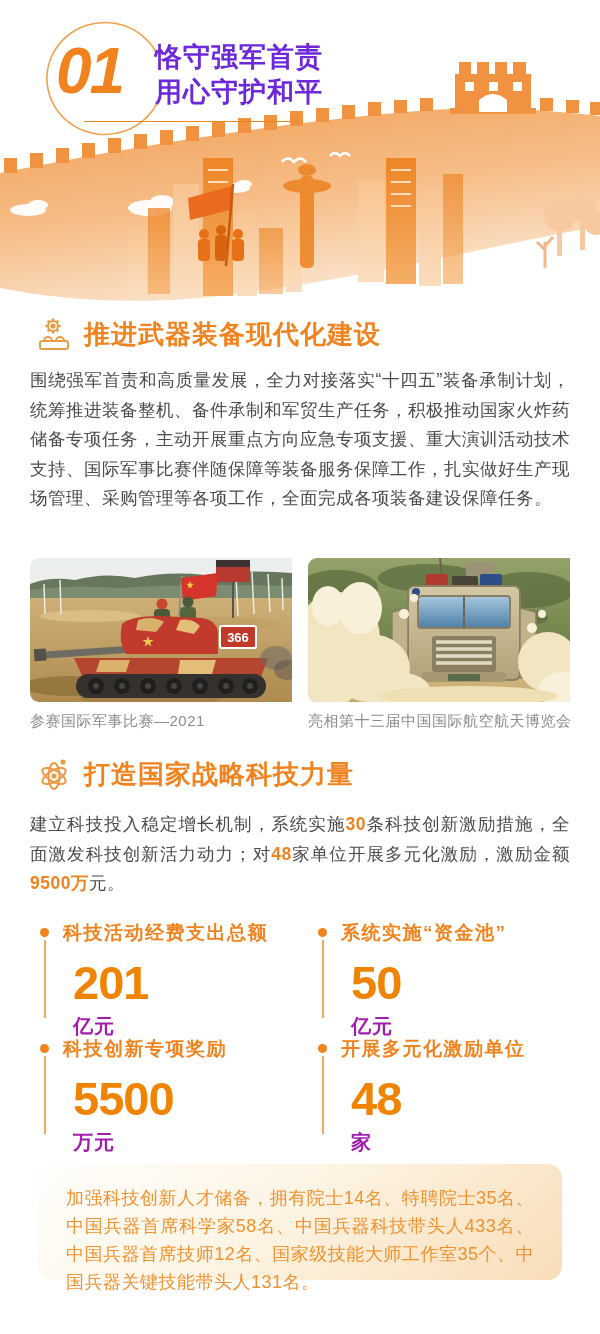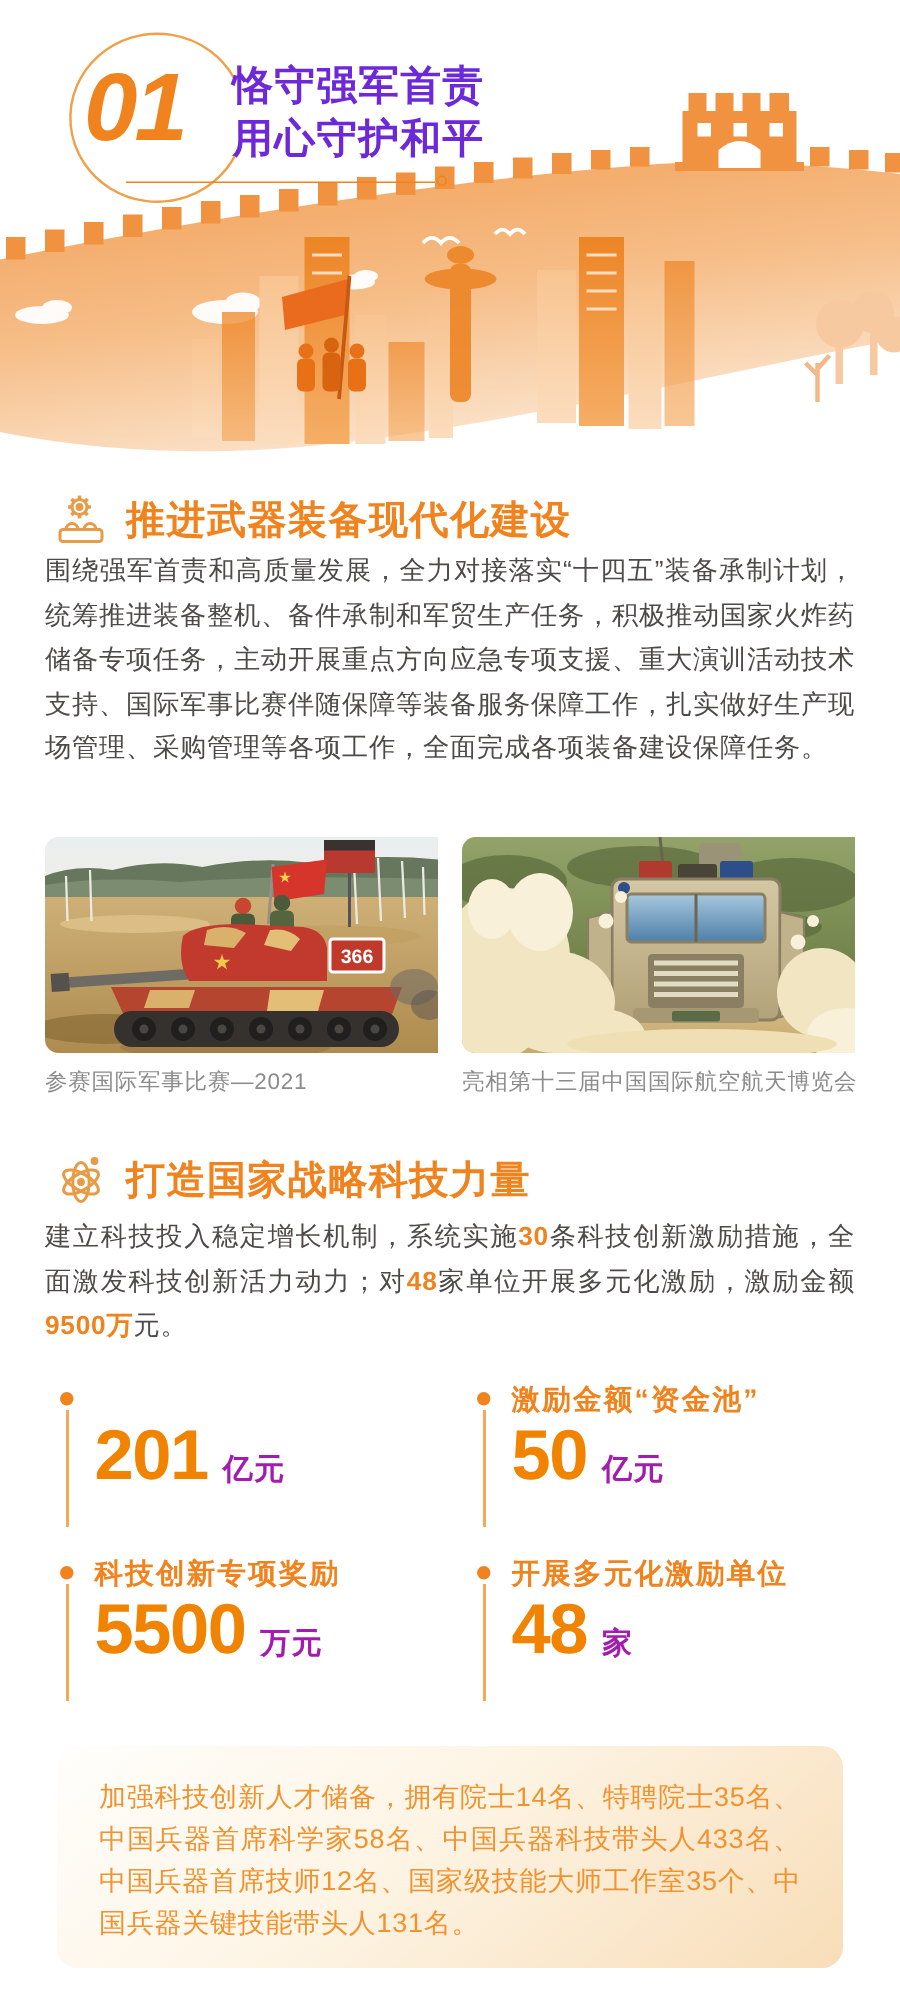--- a/index.html
+++ b/index.html
@@ -23,44 +23,44 @@
   .head-underline {
     position:absolute; left:84px; top:121px; width:206px; height:1px; background:#F0831E;
   }
   .head-underline-ring {
     position:absolute; left:291px; top:117px; width:7px; height:7px;
     border:1px solid #F0831E; border-radius:50%;
   }
   
   .hero { position:absolute; left:0; top:58px; width:600px; height:252px; }
   
-  .sec-head { position:absolute; left:36px; display:flex; align-items:center;margin-top:12px; }
+  .sec-head { position:absolute; left:36px; display:flex; align-items:center; }
   .sec-head .sec-icon { width:36px; height:36px; margin-right:12px; flex:none; }
   .sec-title { font-size:26px; font-weight:bold; color:#F0831E; letter-spacing:1px; }
   .body-p {
     position:absolute; left:30px; width:540px;
     font-size:17.5px; line-height:29.5px; color:#4E4A49;
     text-align:justify; letter-spacing:0.5px;
   }
   .hl { color:#F0831E; font-weight:bold; }
   
   .photo { position:absolute; top:558px; width:296px; height:144px; border-radius:9px; overflow:hidden; }
   .photo svg { display:block; }
   .caption { position:absolute; top:712px; font-size:15px; color:#8C8C8C; letter-spacing:0.5px; }
   
   .stat { position:absolute; width:260px; height:102px; }
   .stat-dot { position:absolute; left:0; top:8px; width:9px; height:9px; border-radius:50%; background:#F0831E; }
   .stat-line { position:absolute; left:4px; top:20px; width:1.5px; height:78px; background:#F5A75A; }
   .stat-label { position:absolute; left:23px; top:0; font-size:19px; font-weight:bold; color:#F0831E; letter-spacing:1.5px; white-space:nowrap; }
-  .stat-value-row { position:absolute; left:23px; top:20px; display:flex; align-items:baseline; }
+  .stat-value-row { position:absolute; left:23px; top:33px; display:flex; align-items:baseline;flex-direction:column; }
   .stat-value { font-size:47px; font-weight:bold; color:#F08300; letter-spacing:-1px; line-height:60px; }
   .stat-unit { font-size:20px; font-weight:bold; color:#a21caf; margin-left:10px; letter-spacing:1px; }
   
   .talent-box {
-    position:absolute; left:38px; top:1164px; width:524px; height:148px;
+    position:absolute; left:38px; top:1164px; width:524px; height:116px;
     border-radius:14px; padding:20px 28px;
     background:linear-gradient(140deg,#FFFEFC 0%,#FDF4E4 45%,#F8DDB8 100%);
   }
   .talent-box p {
     font-size:18px; line-height:28px; color:#F0922E; text-align:justify; letter-spacing:0.5px;
   }
 </style>
 </head>
 <body>
 
@@ -390,29 +390,30 @@
       <circle cx="18" cy="20" r="2.6" fill="#E89B45"></circle>
       <circle cx="27" cy="6" r="2.6" fill="#E89B45"></circle>
     </svg>
     <div class="sec-title">打造国家战略科技力量</div>
   </div>
   <p class="body-p" style="top:810px;"><span>建立科技投入稳定增长机制，系统实施</span><span class="hl">30</span><span>条科技创新激励措施，全面激发科技创新活力动力；对</span><span class="hl">48</span><span>家单位开展多元化激励，激励金额</span><span class="hl">9500万</span><span>元。</span></p>
 
   <div class="stat" style="left:40px; top:920px;">
     <div class="stat-dot"></div>
     <div class="stat-line"></div>
+    <div class="stat-label">科技活动经费支出总额</div>
     <div class="stat-value-row">
       <span class="stat-value">201</span>
       <span class="stat-unit">亿元</span>
     </div>
   </div>
   <div class="stat" style="left:318px; top:920px;">
     <div class="stat-dot"></div>
     <div class="stat-line"></div>
-    <div class="stat-label">激励金额“资金池”</div>
+    <div class="stat-label">系统实施“资金池”</div>
     <div class="stat-value-row">
       <span class="stat-value">50</span>
       <span class="stat-unit">亿元</span>
     </div>
   </div>
   <div class="stat" style="left:40px; top:1036px;">
     <div class="stat-dot"></div>
     <div class="stat-line"></div>
     <div class="stat-label">科技创新专项奖励</div>
     <div class="stat-value-row">

